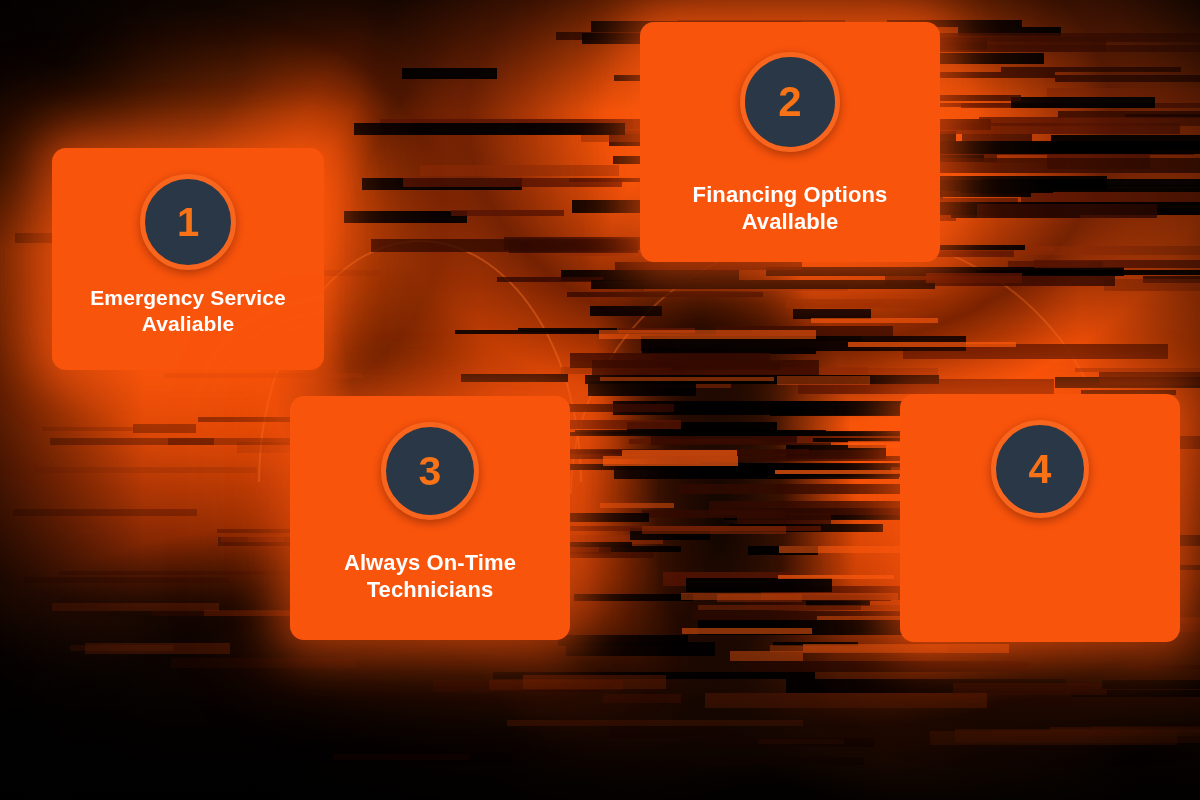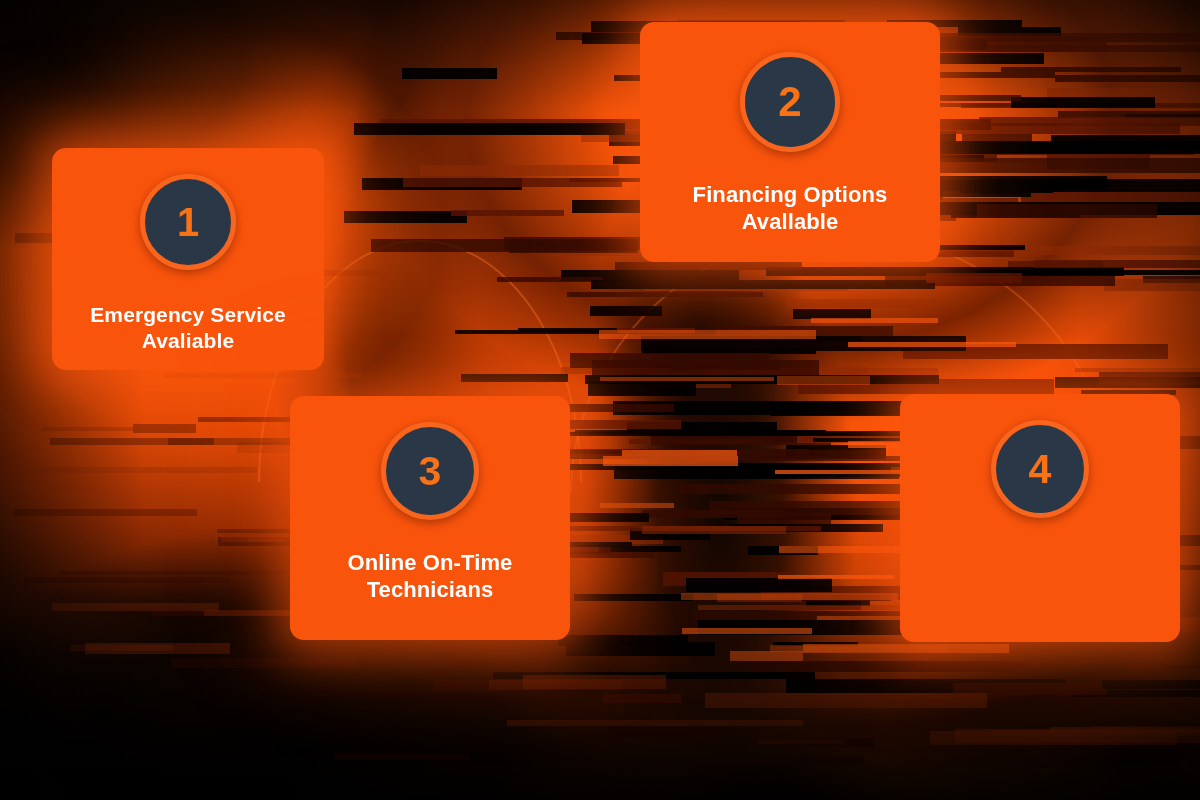--- a/index.html
+++ b/index.html
@@ -108,21 +108,21 @@
     font-weight: 700;
     text-align: center;
     line-height: 1.22;
     letter-spacing: 0.1px;
     white-space: pre-line;
   }
 
   
   #card-1 { left: 52px;  top: 148px; width: 272px; height: 222px; padding-top: 26px; }
   #card-1 .badge { width: 86px; height: 86px; font-size: 40px; }
-  #card-1 .card-label { margin-top: 32px; font-size: 21px; }
+  #card-1 .card-label { margin-top: 15px; font-size: 21px; }
 
   #card-2 { left: 640px; top: 22px;  width: 300px; height: 240px; padding-top: 30px; }
   #card-2 .badge { width: 90px; height: 90px; font-size: 42px; }
   #card-2 .card-label { margin-top: 30px; font-size: 22px; }
 
   #card-3 { left: 290px; top: 396px; width: 280px; height: 244px; padding-top: 26px; }
   #card-3 .badge { width: 88px; height: 88px; font-size: 41px; }
   #card-3 .card-label { margin-top: 30px; font-size: 22px; }
 
   #card-4 { left: 900px; top: 394px; width: 280px; height: 248px; padding-top: 26px; }
@@ -412,21 +412,21 @@
       <span>2</span>
     </div>
     <div class="card-label">Financing Options
 Avallable</div>
   </div>
 
   <div class="card" id="card-3">
     <div class="badge">
       <span>3</span>
     </div>
-    <div class="card-label">Online On-Time
+    <div class="card-label">Always On-Time
 Technicians</div>
   </div>
 
   <div class="card" id="card-4">
     <div class="badge">
       <span>4</span>
     </div>
   </div>
 
 </div>

